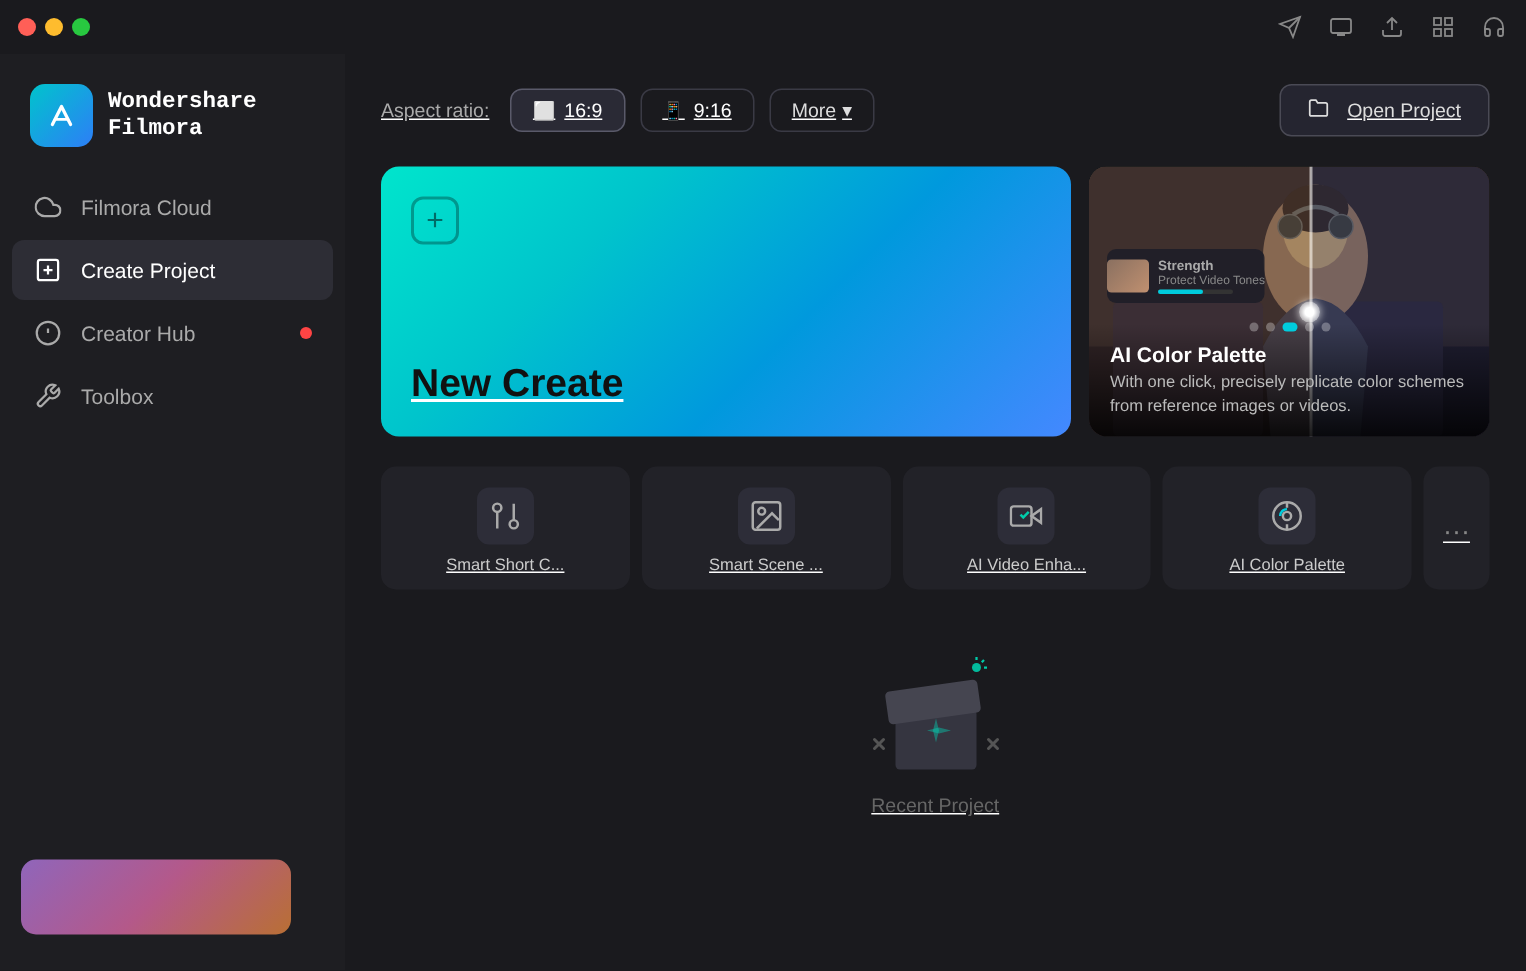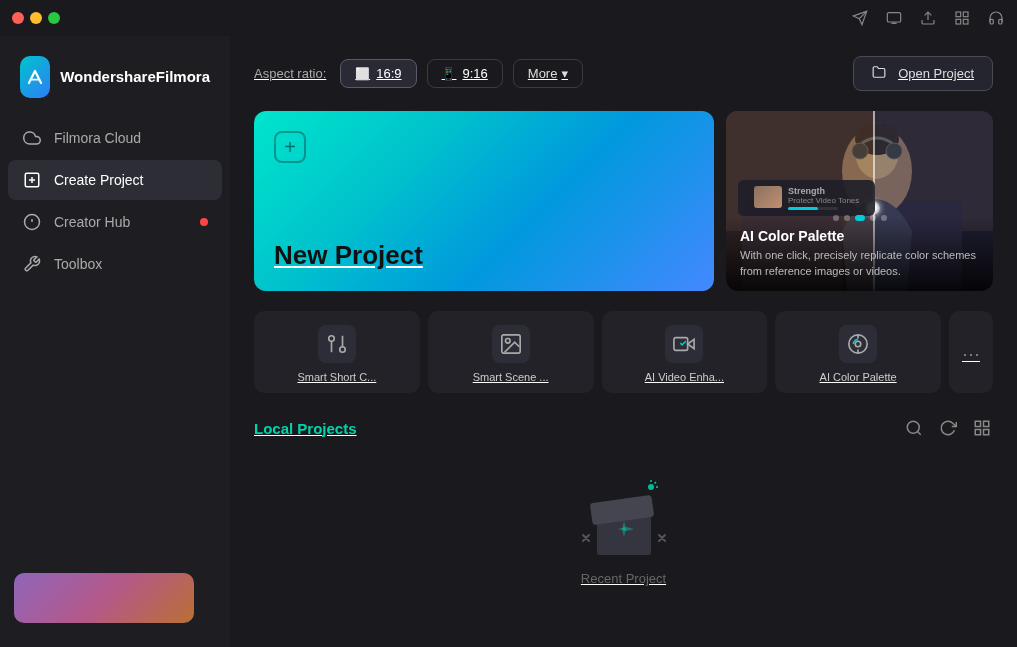--- a/index.html
+++ b/index.html
@@ -81,21 +81,22 @@
       border-radius: 10px;
       display: flex;
       align-items: center;
       justify-content: center;
       font-size: 20px;
       color: white;
       font-weight: bold;
     }
     .logo-text {
       display: flex;
-      flex-direction: row;
+      flex-direction: column;
+      font-family: Liberation Mono, monospace;
     }
     .logo-text-main {
       font-size: 15px;
       font-weight: 600;
       color: #fff;
       line-height: 1.2;
     }
     .sidebar-nav {
       display: flex;
       flex-direction: column;
@@ -318,28 +319,28 @@
       margin-bottom: 4px;
     }
     .ai-overlay-desc {
       font-size: 11px;
       color: #bbb;
       line-height: 1.4;
     }
     
     .ai-skin-card {
       position: absolute;
-      top: 69px;
+      top: 55px;
       left: 12px;
       background: rgba(30,30,40,0.9);
       border-radius: 6px;
-      padding: 6px 16px;
+      padding: 6px 0;
       z-index: 5;
       display: flex;
-      align-items: flex-start;
+      align-items: center;
       gap: 6px;
       font-size: 10px;
     }
     .ai-skin-thumb {
       width: 28px;
       height: 22px;
       border-radius: 3px;
       background: linear-gradient(135deg, #8a7060, #c09070);
     }
     
@@ -586,21 +587,21 @@
           </svg>
         </span>
         <span>Open Project</span>
       </button>
     </div>
 
     <div class="cards-row">
 
       <div class="new-project-card">
         <div class="new-project-plus">+</div>
-        <span class="new-project-title">New Project</span>
+        <span class="new-project-title">New Create</span>
       </div>
 
       <div class="ai-card">
         <div class="ai-card-img">
           <div class="ai-card-photo">
 
             <svg width="100%" height="100%" viewBox="0 0 275 180" preserveAspectRatio="xMidYMid slice" style="position:absolute;top:0;left:0;">
 
               <rect width="275" height="180" fill="#2a2228"></rect>
 
@@ -697,45 +698,20 @@
             <path d="M7 12a5 5 0 015-5" stroke="#00ccdd" stroke-width="1.8"></path>
           </svg>
         </div>
         <span class="ai-tool-label">AI Color Palette</span>
       </div>
       <div class="ai-tool-card">
         <span class="more-dots">···</span>
       </div>
     </div>
 
-    <div class="local-projects-header">
-      <span class="local-projects-title">Local Projects</span>
-      <div class="local-projects-actions">
-        <div class="lp-action-icon">
-          <svg width="18" height="18" viewBox="0 0 24 24" fill="none" stroke="#888" stroke-width="2">
-            <circle cx="11" cy="11" r="8"></circle>
-              <line x1="21" y1="21" x2="16.65" y2="16.65"></line>
-          </svg>
-        </div>
-        <div class="lp-action-icon">
-          <svg width="18" height="18" viewBox="0 0 24 24" fill="none" stroke="#888" stroke-width="2">
-            <polyline points="23 4 23 10 17 10"></polyline>
-              <path d="M20.49 15a9 9 0 11-2.12-9.36L23 10"></path>
-          </svg>
-        </div>
-        <div class="lp-action-icon">
-          <svg width="18" height="18" viewBox="0 0 24 24" fill="none" stroke="#888" stroke-width="2">
-            <rect x="3" y="3" width="7" height="7"></rect>
-              <rect x="14" y="3" width="7" height="7"></rect>
-              <rect x="3" y="14" width="7" height="7"></rect>
-              <rect x="14" y="14" width="7" height="7"></rect>
-          </svg>
-        </div>
-      </div>
-    </div>
 
     <div class="empty-state">
       <div class="empty-box-icon">
         <svg width="90" height="80" viewBox="0 0 90 80" fill="none">
 
           <rect x="18" y="36" width="54" height="40" rx="3" fill="#353540"></rect>
 
           <rect x="12" y="20" width="62" height="22" rx="3" fill="#454550" transform="rotate(-8, 43, 31)"></rect>
 
           <circle cx="72" cy="8" r="3" fill="#00ccaa" opacity="0.9"></circle>

